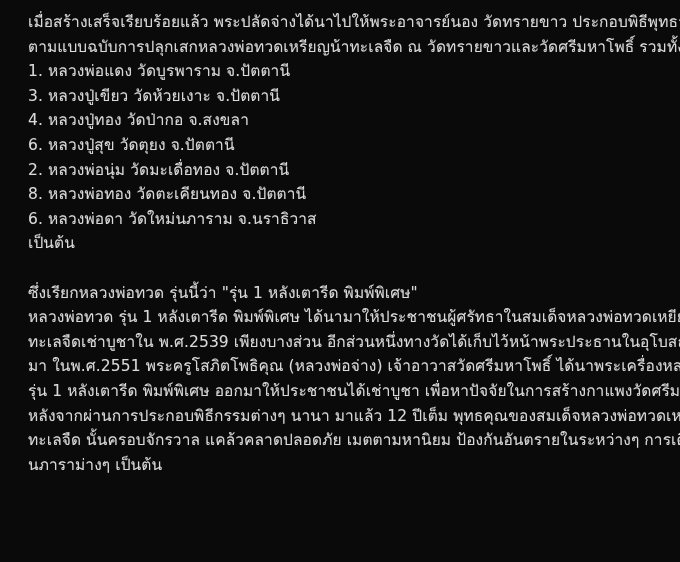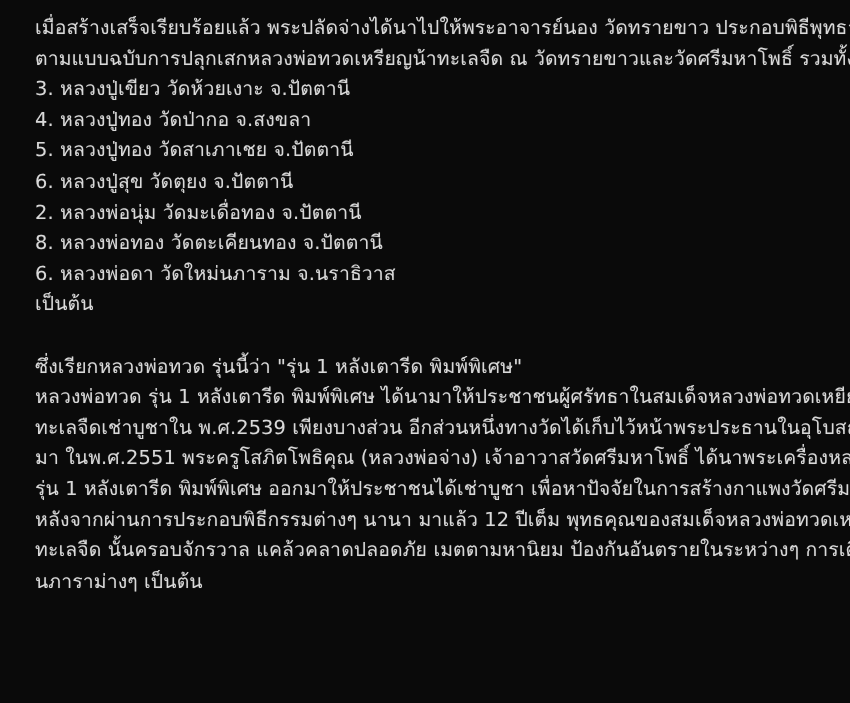--- a/index.html
+++ b/index.html
@@ -29,23 +29,23 @@
     letter-spacing: 0.1px;
     text-shadow: 0 0 1px rgba(220,220,220,0.25);
   }
 </style>
 </head>
 <body>
 
 <div class="page">
   <div class="line">เมื่อสร้างเสร็จเรียบร้อยแล้ว พระปลัดจ่างได้นาไปให้พระอาจารย์นอง วัดทรายขาว ประกอบพิธีพุทธาภิเษก</div>
   <div class="line">ตามแบบฉบับการปลุกเสกหลวงพ่อทวดเหรียญน้าทะเลจืด ณ วัดทรายขาวและวัดศรีมหาโพธิ์ รวมทั้งสิ้น 5</div>
+  <div class="line">1. หลวงพ่อแดง วัดบูรพาราม จ.ปัตตานี</div>
   <div class="line">3. หลวงปู่เขียว วัดห้วยเงาะ จ.ปัตตานี</div>
   <div class="line">4. หลวงปู่ทอง วัดป่ากอ จ.สงขลา</div>
-  <div class="line">5. หลวงปู่ทอง วัดสาเภาเชย จ.ปัตตานี</div>
   <div class="line">6. หลวงปู่สุข วัดตุยง จ.ปัตตานี</div>
   <div class="line">2. หลวงพ่อนุ่ม วัดมะเดื่อทอง จ.ปัตตานี</div>
   <div class="line">8. หลวงพ่อทอง วัดตะเคียนทอง จ.ปัตตานี</div>
   <div class="line">6. หลวงพ่อดา วัดใหม่นภาราม จ.นราธิวาส</div>
   <div class="line">เป็นต้น</div>
   <div class="line"></div>
   <div class="line">ซึ่งเรียกหลวงพ่อทวด รุ่นนี้ว่า "รุ่น 1 หลังเตารีด พิมพ์พิเศษ"</div>
   <div class="line">หลวงพ่อทวด รุ่น 1 หลังเตารีด พิมพ์พิเศษ ได้นามาให้ประชาชนผู้ศรัทธาในสมเด็จหลวงพ่อทวดเหยียบน้า</div>
   <div class="line">ทะเลจืดเช่าบูชาใน พ.ศ.2539 เพียงบางส่วน อีกส่วนหนึ่งทางวัดได้เก็บไว้หน้าพระประธานในอุโบสถ และต่อ</div>
   <div class="line">มา ในพ.ศ.2551 พระครูโสภิตโพธิคุณ (หลวงพ่อจ่าง) เจ้าอาวาสวัดศรีมหาโพธิ์ ได้นาพระเครื่องหลวงพ่อทวด</div>

